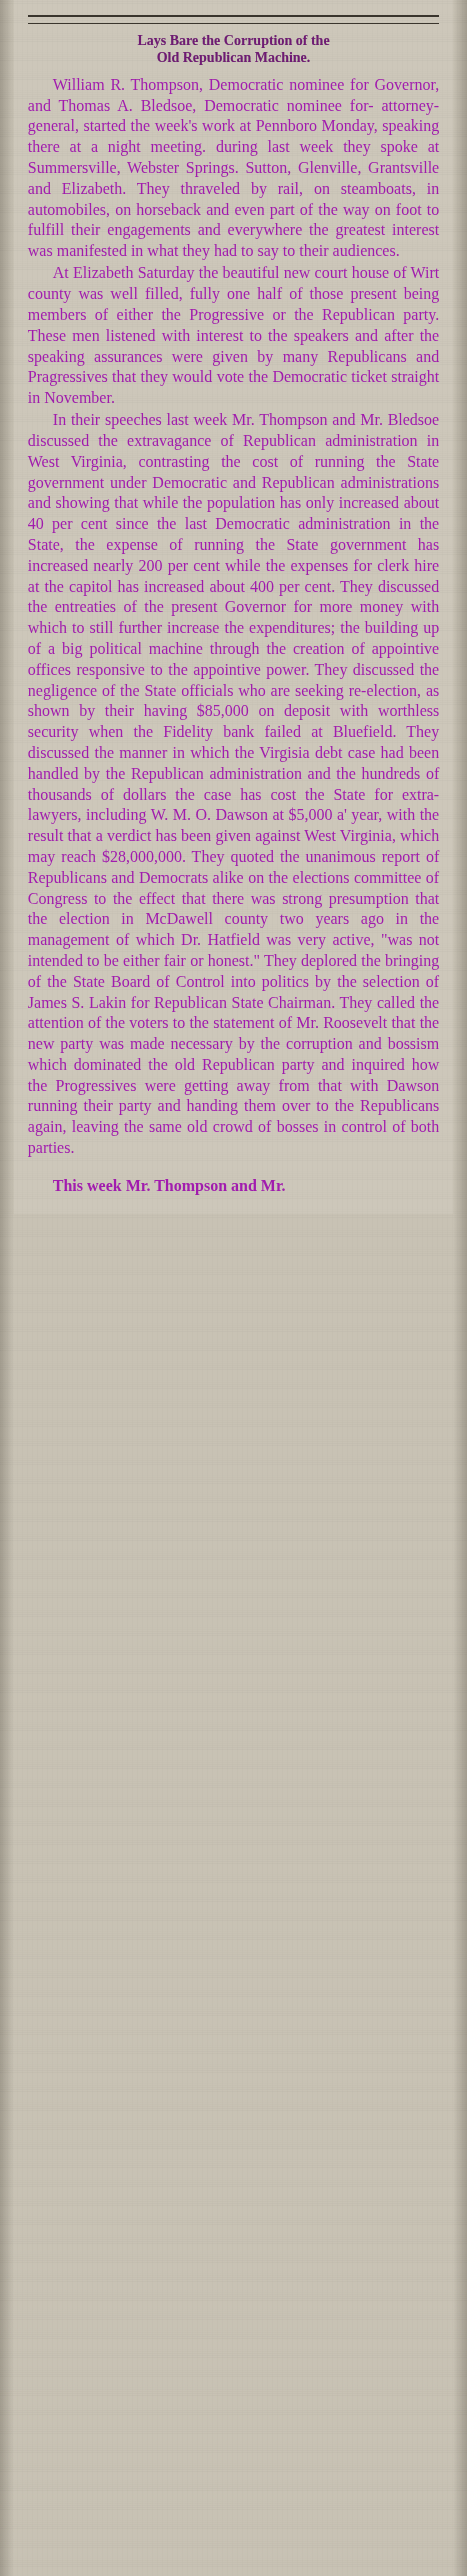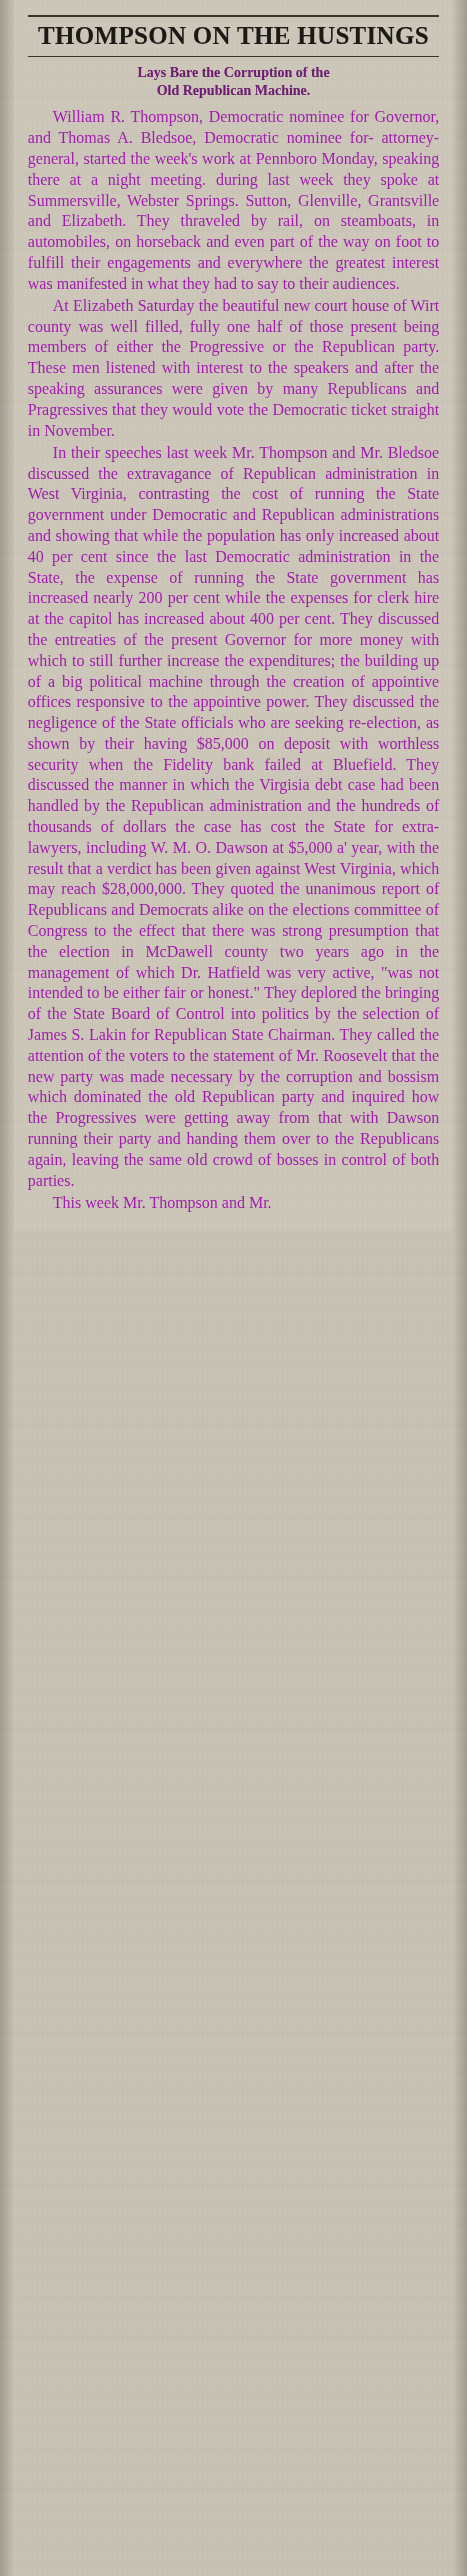--- a/index.html
+++ b/index.html
@@ -66,22 +66,22 @@
     text-justify: inter-word;
     -webkit-hyphens: auto;
     hyphens: auto;
   }
   .body-col p {
     margin: 0 0 1.3px 0;
     text-indent: 25px;
   }
   .body-col p.closing {
     text-indent: 25px;
-    font-weight: normal;
-    margin-top: 1px;
+    font-weight: bold;
+    margin-top: 17px;
   }
   .grain {
     position: absolute;
     inset: 0;
     pointer-events: none;
     opacity: 0.10;
     background-image:
       repeating-linear-gradient(0deg, rgba(0,0,0,0.20) 0px, rgba(0,0,0,0) 0.6px, rgba(0,0,0,0) 1.9px),
       repeating-linear-gradient(90deg, rgba(0,0,0,0.14) 0px, rgba(0,0,0,0) 0.6px, rgba(0,0,0,0) 2.5px);
   }
@@ -98,21 +98,20 @@
   .edge-left { left: 0; }
 </style>
 </head>
 <body>
 
 <div class="page">
   <div class="paper">
 
     <div class="rule-top"></div>
 
-    <div class="headline">THOMPSON ON THE HUSTINGS</div>
 
     <div class="rule-double"></div>
 
     <div class="subhead">
       <div>Lays Bare the Corruption of  the</div>
       <div>Old Republican Machine.</div>
     </div>
 
     <div class="body-col">
       <p>William R. Thompson, Democratic nominee for Governor, and Thomas A. Bledsoe, Democratic nominee for- attorney-general, started the week's work at Pennboro Monday, speaking there at a night meeting. during last week they spoke at Summersville, Webster Springs. Sutton, Glenville, Grantsville and Elizabeth. They thraveled by rail, on steamboats, in automobiles, on horseback and even part of the way on foot to fulfill their engagements and everywhere the greatest interest was manifested in what they had to say to their audiences.</p>

